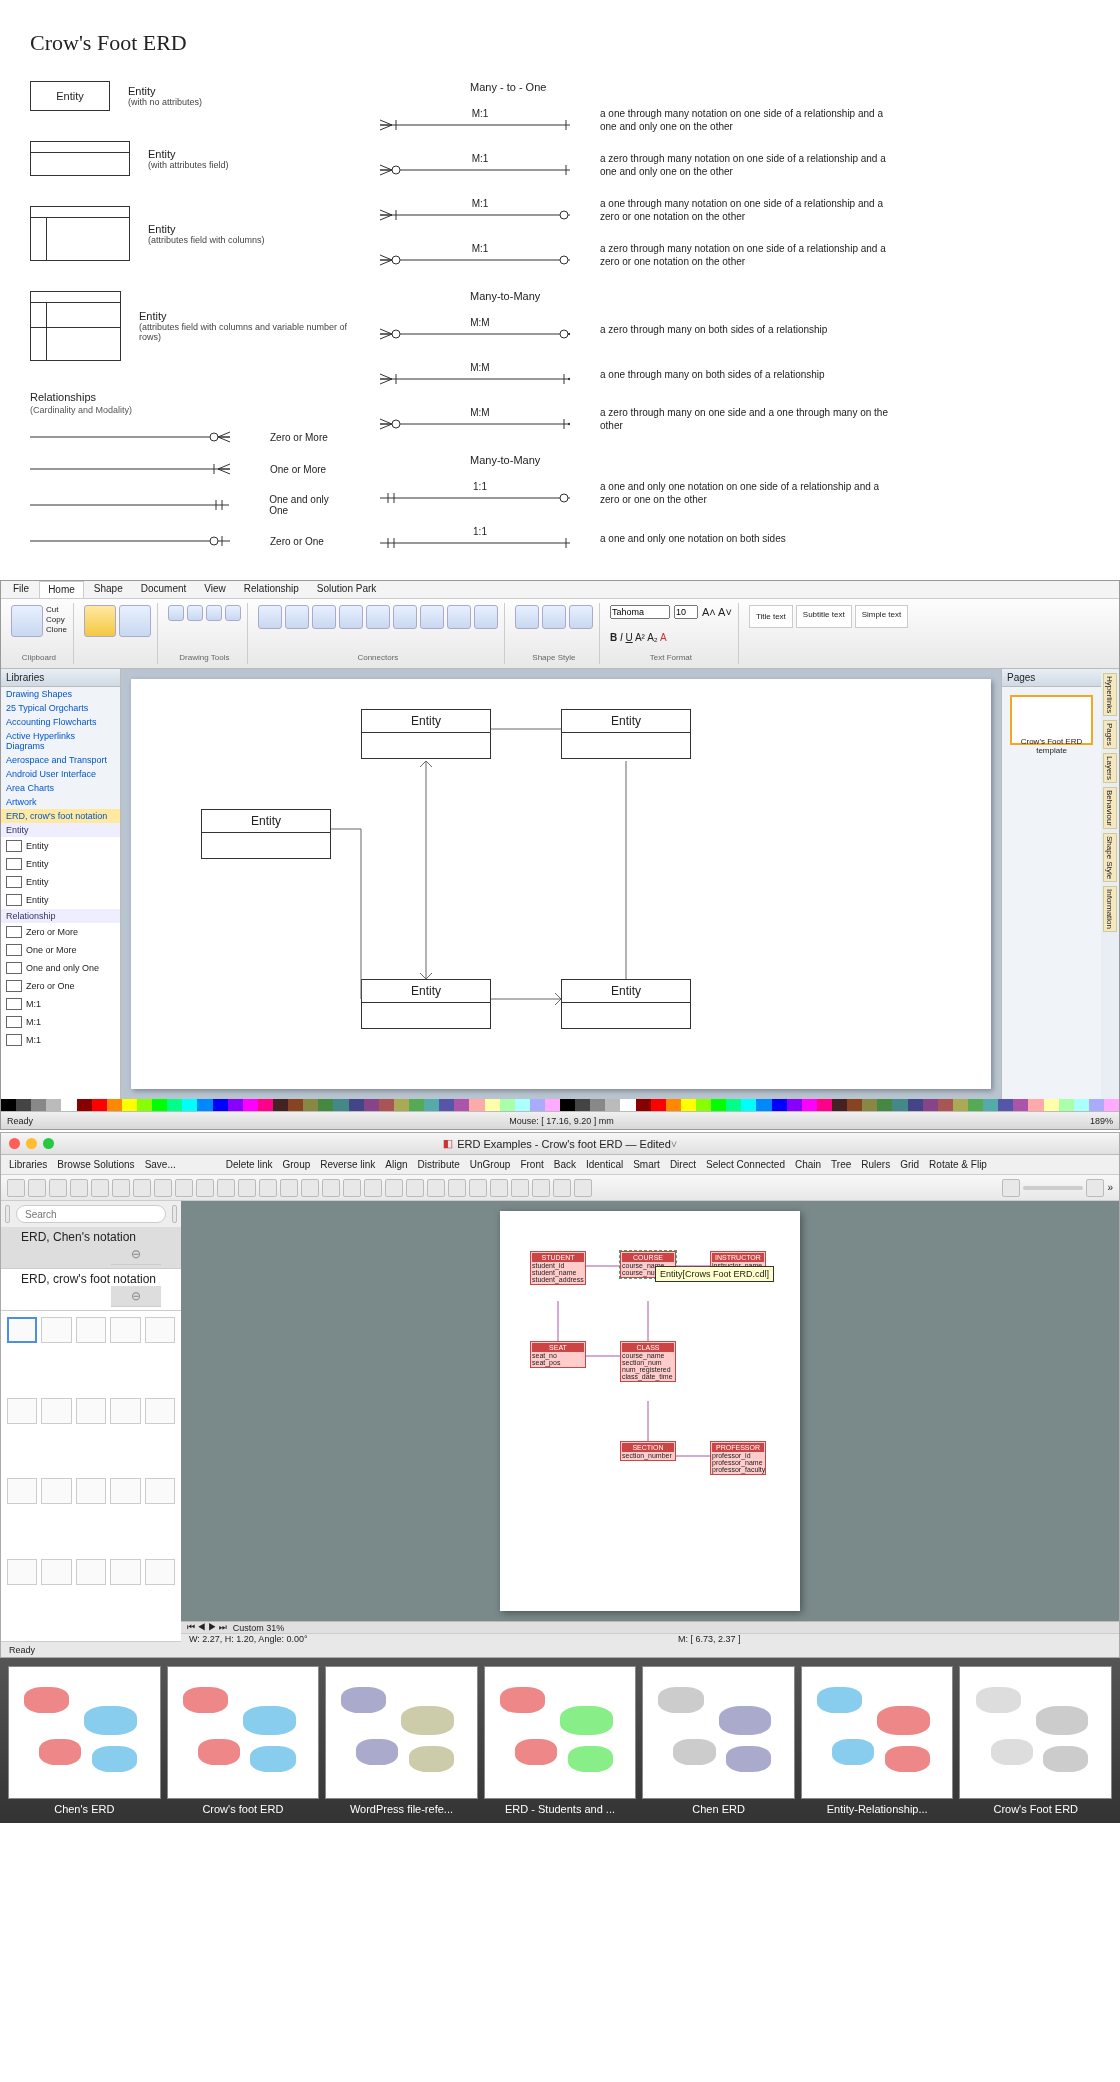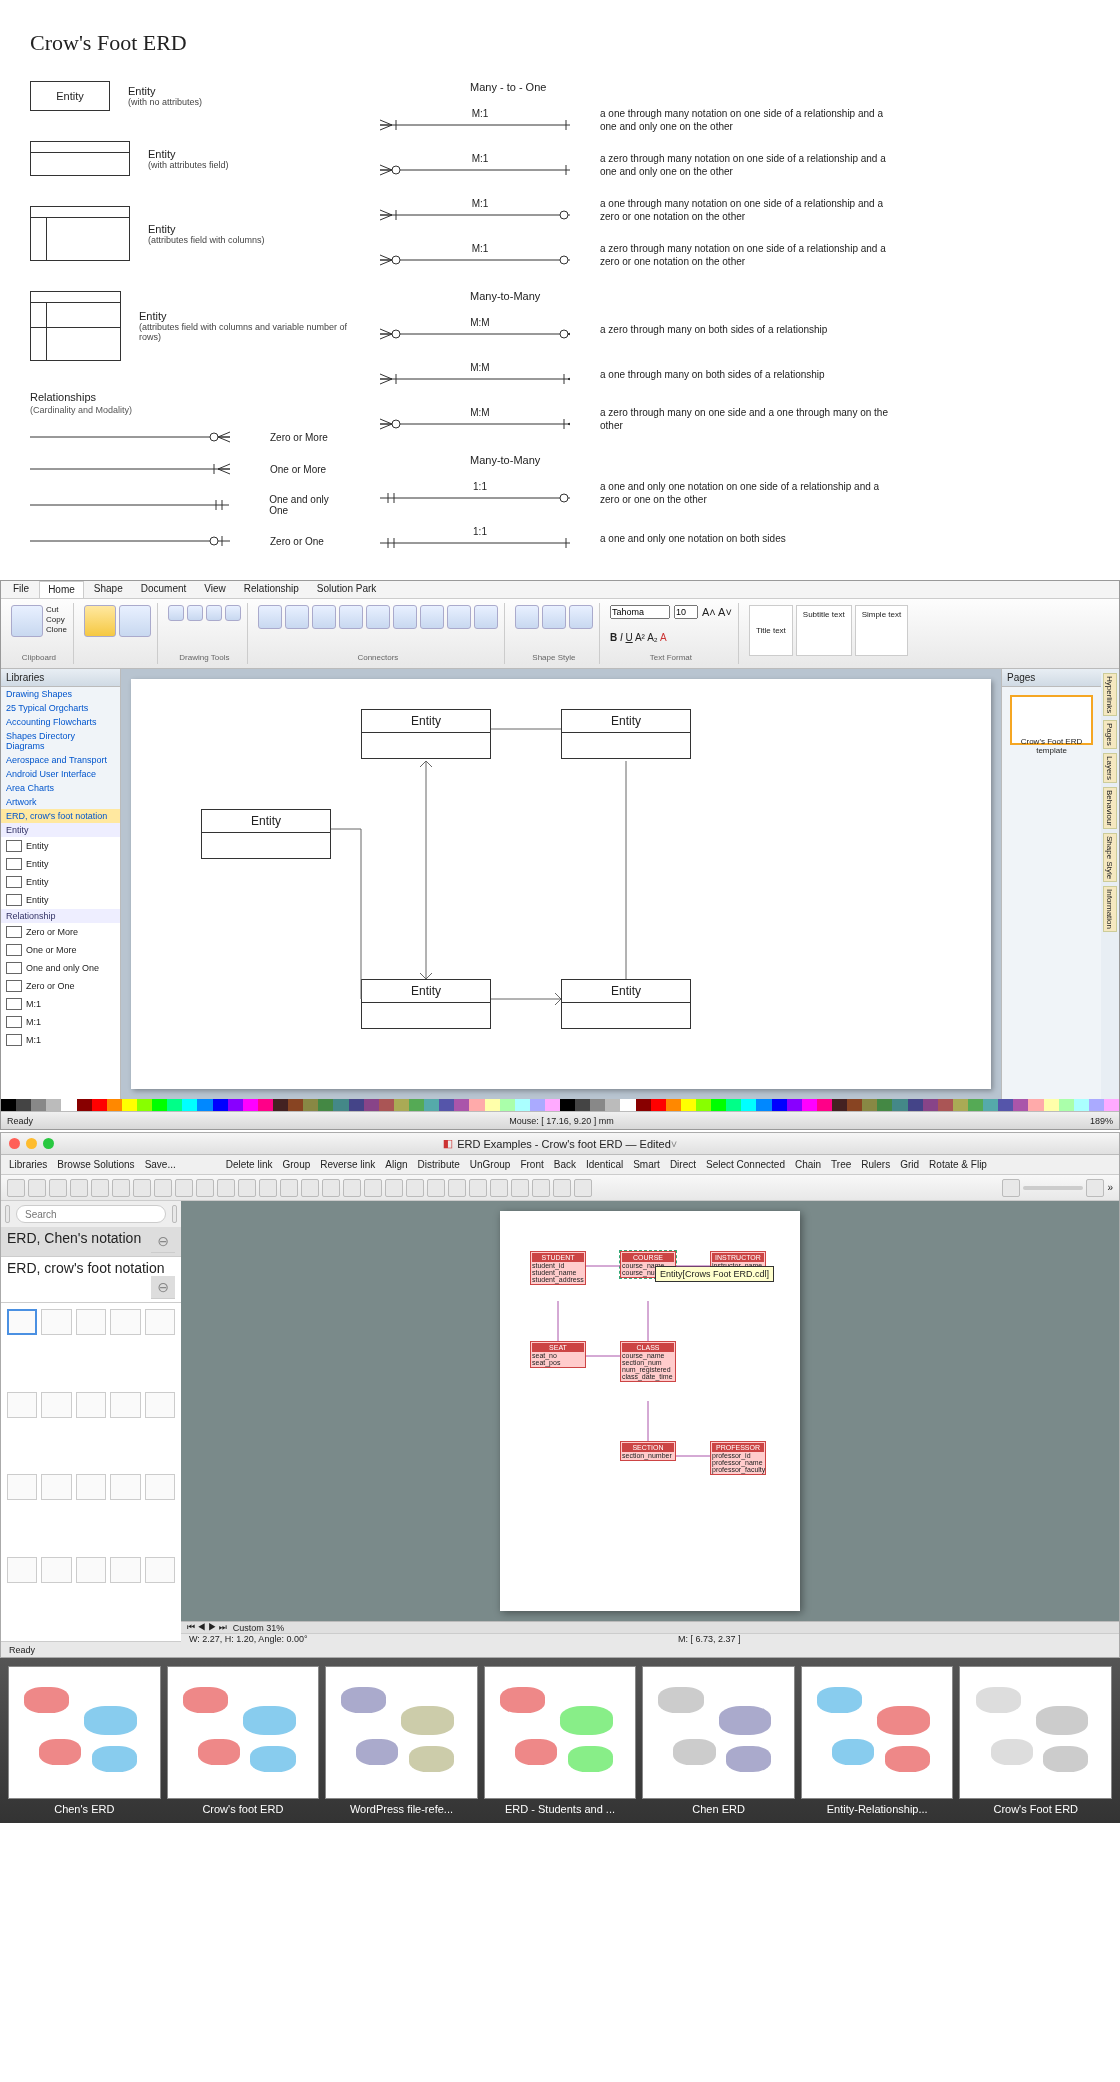--- a/index.html
+++ b/index.html
@@ -75,21 +75,21 @@
 .macdots{position:absolute;left:8px;display:flex;gap:6px}
 .macdots span{width:11px;height:11px;border-radius:50%}
 .mactool{height:20px;background:#f0f0f0;display:flex;gap:10px;padding:0 8px;align-items:center;font-size:10px;border-bottom:1px solid #ccc}
 .mactb{height:26px;background:linear-gradient(#f8f8f8,#e8e8e8);display:flex;align-items:center;padding:0 6px;gap:3px;border-bottom:1px solid #ccc}
 .mic{width:18px;height:18px;background:#e8e8e8;border:1px solid #bbb;border-radius:2px}
 .macbody{display:flex;height:440px;background:#7a8a8a}
 .maclib{width:180px;background:#eee;display:flex;flex-direction:column}
 .macsearch{padding:4px;display:flex;gap:6px}
 .macsearch input{flex:1;border:1px solid #ccc;border-radius:10px;padding:2px 8px;font-size:10px}
 .tabrow{display:flex;flex-direction:column}
-.tabrow span{padding:3px 6px;background:#ddd;border-bottom:1px solid #ccc;font-size:14px}
+.tabrow span{padding:3px 20px;background:#ddd;border-bottom:1px solid #ccc;font-size:12px}
 .tabrow .act{background:#fff}
 .shapegrid{display:grid;grid-template-columns:repeat(5,1fr);gap:4px;padding:6px;background:#fff;flex:1}
 .sgc{border:1px solid #ccc;height:26px;background:#fafafa}
 .sgc.sel{border:2px solid #4a90e2}
 .maccanvas{flex:1;display:flex;flex-direction:column}
 .mcpage{flex:1;background:#7a8a8a;display:flex;align-items:flex-start;justify-content:center;padding:10px}
 .mcsheet{background:#fff;width:300px;height:400px;box-shadow:2px 2px 8px rgba(0,0,0,.4);position:relative}
 .erdent{position:absolute;border:1px solid #c44;background:#fcc;font-size:7px;padding:1px}
 .erdent .eh{background:#c44;color:#fff;padding:1px 2px;text-align:center;font-size:7px}
 .tooltip{position:absolute;background:#ffc;border:1px solid #333;padding:2px 4px;font-size:9px}
@@ -410,35 +410,35 @@
         <div style="display:flex;gap:4px;align-items:center">
           <input style="width: 60px; font-size: 9px;" value="Tahoma">
           <input style="width: 24px; font-size: 9px;" value="10">
           <span style="font-size:11px">A˄ A˅</span>
         </div>
         <div style="font-size:10px;margin-top:3px"><b>B</b> <i>I</i> <u>U</u> A² A₂ <span style="color:#c33">A</span></div>
         <div class="glbl">Text Format</div>
       </div>
     <div class="rgrp" style="border:none">
         <div class="icons" id="stylebox">
-          <div style="border:1px solid #ccc;padding:20px 6px;font-size:8px;background:#fff">Title text</div>
+          <div style="border:1px solid #ccc;padding:6px 6px;font-size:8px;background:#fff">Title text</div>
           <div style="border:1px solid #ccc;padding:4px 6px;font-size:8px;background:#fff">Subtitle text</div>
           <div style="border:1px solid #ccc;padding:4px 6px;font-size:8px;background:#fff">Simple text</div>
         </div>
         <div class="glbl">&nbsp;</div>
       </div>
   </div>
   <div class="appbody">
     <div class="libpane">
       <div class="phd">Libraries</div>
       <div id="liblist">
           <div class="libl">Drawing Shapes</div>
           <div class="libl">25 Typical Orgcharts</div>
           <div class="libl">Accounting Flowcharts</div>
-          <div class="libl">Shapes Directory Diagrams</div>
+          <div class="libl">Active Hyperlinks Diagrams</div>
           <div class="libl">Aerospace and Transport</div>
           <div class="libl">Android User Interface</div>
           <div class="libl">Area Charts</div>
           <div class="libl">Artwork</div>
         </div>
       <div class="libl sel">ERD, crow's foot notation</div>
       <div id="shapegroups" style="overflow:auto;flex:1;background:#fff">
           <div style="background:#eef;padding:2px 5px;font-size:9px;color:#336">Entity</div>
           <div class="shapel">Entity</div>
           <div class="shapel">Entity</div>

